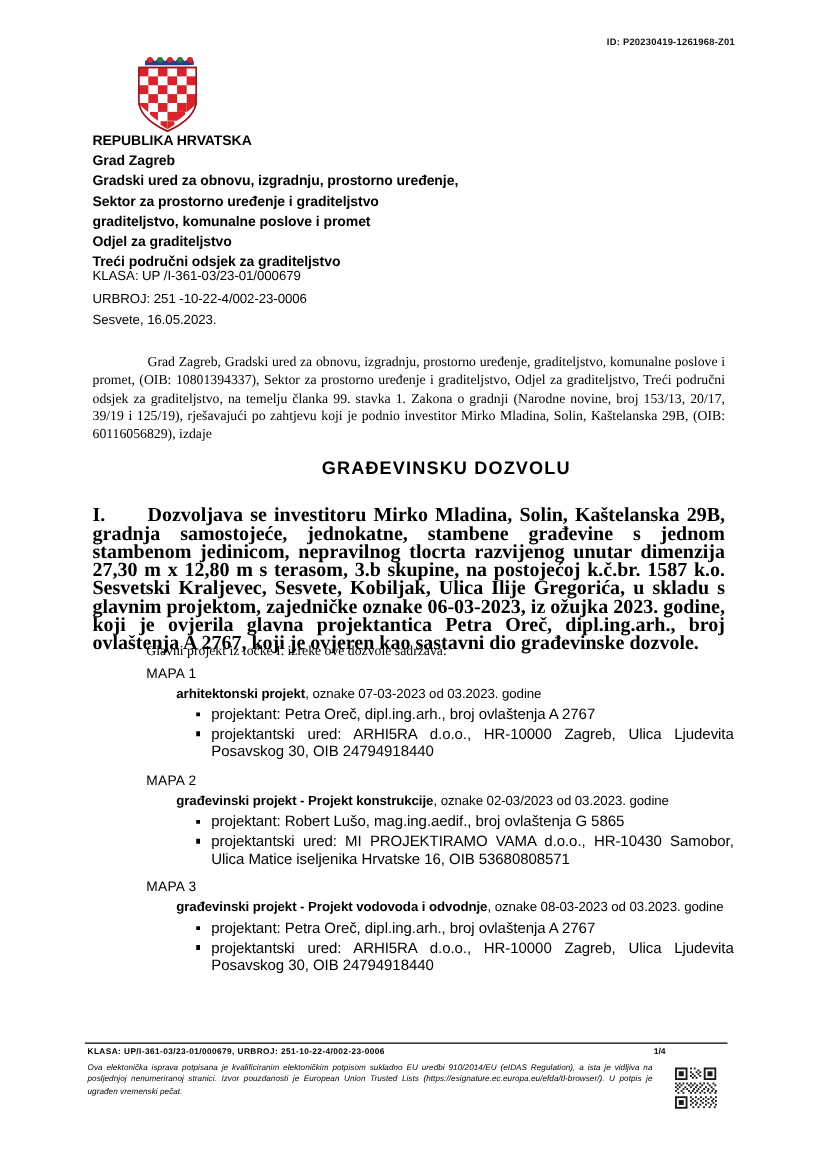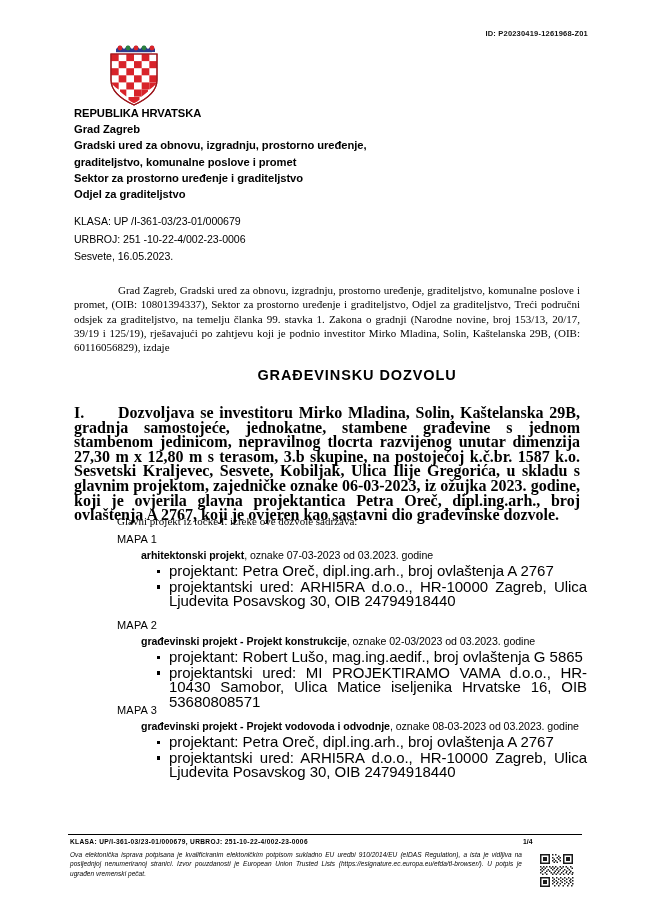--- a/index.html
+++ b/index.html
@@ -129,21 +129,21 @@
   }
   .mapa-sub b { font-weight: bold; }
   .mapa-sub.j { width: 446px; }
   ul.bullets {
     list-style: none;
     margin: 2px 0 0 0;
     padding: 0;
   }
   ul.bullets li {
     position: relative;
-    font-size: 15px;
+    font-size: 12px;
     line-height: 14.4px;
     padding-left: 52px;
     margin-top: 1px;
     letter-spacing: -0.05px;
   }
   ul.bullets li.jst { text-align: justify; width: 418px; }
   ul.bullets li .bsq {
     position: absolute;
     left: 40px;
     top: 5.5px;
@@ -244,23 +244,24 @@
         <path d="M32.5,53 L32.5,55.7 C30.8,57 29,58.2 27,59.3 L27,53 Z" fill="#d8232a"></path>
       </g>
       <path d="M4,10 L50,10 L50,36 C50,48 38,56 27,61 C16,56 4,48 4,36 Z" fill="none" stroke="#9a171d" stroke-width="1.2"></path>
     </svg>
   </div>
 
   <div class="header-block">
     <div>REPUBLIKA HRVATSKA</div>
     <div>Grad Zagreb</div>
     <div>Gradski ured za obnovu, izgradnju, prostorno uređenje,</div>
+    <div>Sektor za prostorno uređenje i graditeljstvo</div>
     <div>graditeljstvo, komunalne poslove i promet</div>
-    <div>Sektor za prostorno uređenje i graditeljstvo</div>
     <div>Odjel za graditeljstvo</div>
+    <div>Treći područni odsjek za graditeljstvo</div>
   </div>
 
   <div class="klasa-block">
     <div>KLASA: UP /I-361-03/23-01/000679</div>
     <div>URBROJ: 251 -10-22-4/002-23-0006</div>
     <div>Sesvete, 16.05.2023.</div>
   </div>
 
   <div class="intro-par serif">Grad Zagreb, Gradski ured za obnovu, izgradnju, prostorno uređenje, graditeljstvo, komunalne poslove i promet, (OIB: 10801394337), Sektor za prostorno uređenje i graditeljstvo, Odjel za graditeljstvo, Treći područni odsjek za graditeljstvo, na temelju članka 99. stavka 1. Zakona o gradnji (Narodne novine, broj 153/13, 20/17, 39/19 i 125/19), rješavajući po zahtjevu koji je podnio investitor Mirko Mladina, Solin, Kaštelanska 29B, (OIB: 60116056829), izdaje</div>
 

